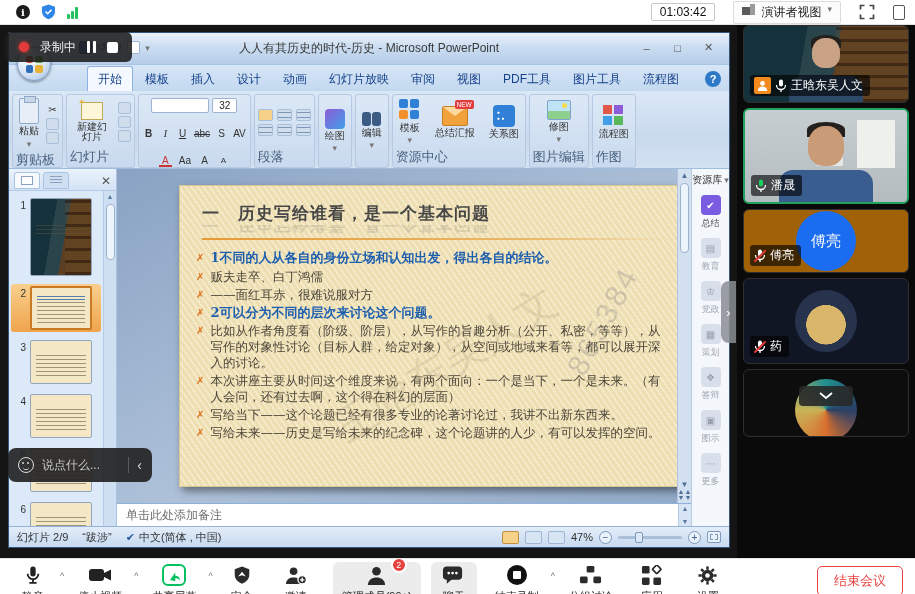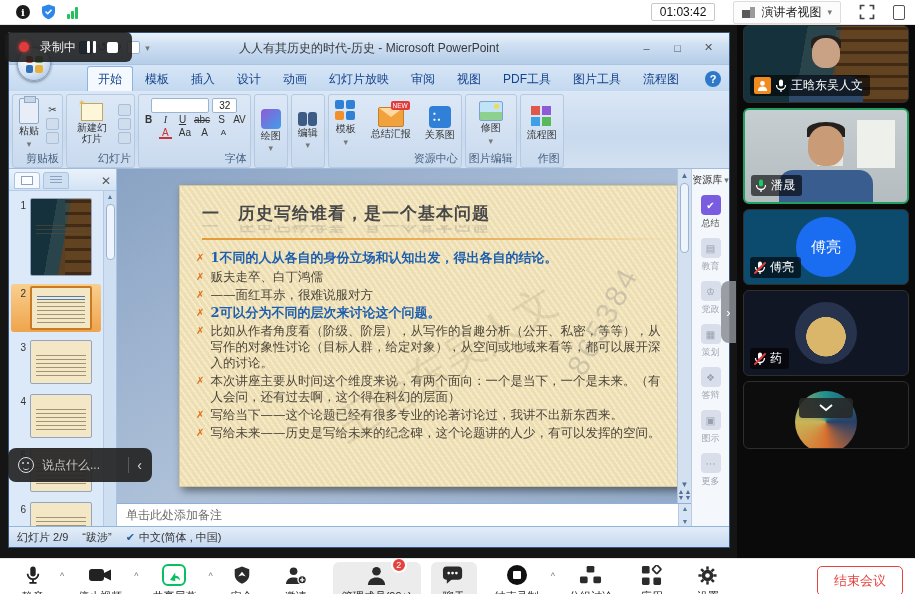--- a/index.html
+++ b/index.html
@@ -11,21 +11,21 @@
   #topbar { position:absolute; top:0; left:0; width:915px; height:25px; background:#fff;
             border-bottom:1px solid #e4e4e4; display:flex; align-items:center; z-index:60; }
   .tb-left { display:flex; align-items:center; gap:11px; margin-left:16px; }
   .info-ico { width:14px; height:14px; border-radius:50%; background:#1b1b1b; color:#fff;
               font:bold 10px "DejaVu Serif",serif; display:grid; place-items:center; }
   .sig { display:flex; align-items:flex-end; gap:1px; height:13px; }
   .sig span { width:3px; background:#21c15e; border-radius:1px; }
   .sig .s1{height:5px}.sig .s2{height:8px}.sig .s3{height:12px}
   .tb-right { margin-left:auto; display:flex; align-items:center; gap:18px; margin-right:10px; }
   .time-box { border:1px solid #c8c8c8; border-radius:2px; padding:1px 8px; font-size:12px; color:#111; }
-  .view-btn { display:flex; align-items:center; gap:6px; border:1px solid #dcdcdc; border-radius:2px;
+  .view-btn { display:flex; align-items:flex-start; gap:6px; border:1px solid #dcdcdc; border-radius:2px;
               padding:2px 8px; font-size:12px; color:#222; background:#fcfcfc; }
   .layout-ico { position:relative; width:13px; height:11px; }
   .layout-ico::before { content:""; position:absolute; left:0; bottom:0; width:8px; height:8px; background:#5a5a5a; }
   .layout-ico::after  { content:""; position:absolute; right:0; top:0; width:5px; height:11px; background:#9a9a9a; }
   .caret { font-size:9px; color:#777; }
   .panel-ico { width:12px; height:15px; border:1.6px solid #555; border-radius:2px; }
 
   
   #stage { position:absolute; top:25px; left:0; width:737px; height:533px; background:#151515; }
 
@@ -55,21 +55,21 @@
   .help-btn { margin-left:auto; margin-right:8px; margin-bottom:4px; width:16px; height:16px; border-radius:50%;
               background:#2e79c7; color:#fff; font:bold 11px "Liberation Sans",sans-serif;
               display:grid; place-items:center; }
 
   
   .ppt-ribbon { height:78px; background:linear-gradient(#dae7f6,#c9daee 60%,#d3e1f1);
                 border-bottom:1px solid #9fbcdd; display:flex; gap:3px; padding:3px 3px 0; flex:none; }
   .rgroup { background:linear-gradient(#dce8f6,#c9daee); border:1px solid #b5c9e2; border-radius:3px;
             display:flex; flex-direction:column; padding:2px 3px 1px; }
   .rbody { flex:1; display:flex; align-items:center; justify-content:center; gap:4px; }
-  .rlabel { font-size:11px; color:#47617f; text-align:right; padding-top:1px; }
+  .rlabel { font-size:13px; color:#47617f; text-align:left; padding-top:1px; }
   .bigbtn { display:flex; flex-direction:column; align-items:center; gap:2px; font-size:10px; color:#333;
             padding:1px 3px; }
   .bigbtn .cap { line-height:1.05; text-align:center; }
   .mini { width:13px; height:12px; background:#cfdded; border:1px solid #a8bfd9; border-radius:2px; }
   .clip-ico { width:20px; height:26px; background:#e8eef7; border:1px solid #8fa9c8; border-radius:2px; position:relative; }
   .clip-ico::before { content:""; position:absolute; left:4px; top:-3px; width:10px; height:5px; background:#c8d6e8; border:1px solid #8fa9c8; }
   .slide-ico { width:22px; height:18px; background:#fdf6d8; border:1px solid #c2a95a; position:relative; }
   .slide-ico::before { content:"✶"; position:absolute; left:-4px; top:-6px; color:#e8b23a; font-size:9px; }
   .vert { display:flex; flex-direction:column; gap:2px; align-items:center; }
   .fontbox { width:58px; height:15px; background:#fff; border:1px solid #9db4d0; border-radius:2px; }
@@ -213,21 +213,21 @@
   
   #sidebar { position:absolute; top:25px; left:737px; width:178px; height:533px; background:#0a0a0a;
              padding:0 6px; display:flex; flex-direction:column; gap:5px; overflow:hidden; }
   .tile { position:relative; border-radius:6px; overflow:hidden; background:#141414; border:1px solid #2e2e2e; flex:none; }
   .tile.active { border:2px solid #21a05f; }
   .t1 { height:78px; background:linear-gradient(100deg,#15323c 0 36%,#2a444c 36% 55%,#5a3f22 55%); }
   .t1::after { content:""; position:absolute; right:0; top:0; bottom:0; width:44%;
       background:repeating-linear-gradient(0deg, rgba(40,20,5,.5) 0 3px, rgba(120,80,35,.25) 3px 12px); }
   .t2 { height:96px; background:linear-gradient(#c7ced1,#b4bcc0); }
   .t2 .win { position:absolute; right:12px; top:10px; width:38px; height:48px; background:#eef0ec; box-shadow:-46px 4px 0 -6px #e4e7e2; }
-  .t3 { height:76px; background:#0c4a6e; }
+  .t3 { height:64px; background:#a16207; }
   .t4 { height:86px; background:#101624; }
   .t5 { height:88px; background:#0b0b0b; }
   .t6 { height:68px; background:#0d0d0d; }
   .figure { position:absolute; left:50%; transform:translateX(-50%); bottom:0; width:100%; height:100%; z-index:1; }
   .figure .head { position:absolute; left:50%; transform:translateX(-50%); top:12px; width:28px; height:30px;
                   background:#c9a184; border-radius:46% 46% 42% 42%; }
   .figure .hair { position:absolute; left:50%; transform:translateX(-50%); top:9px; width:30px; height:13px;
                   background:#23201d; border-radius:50% 50% 0 0; }
   .figure .body { position:absolute; left:50%; transform:translateX(-50%); bottom:-4px; width:74px; height:30px;
                   background:#2e4a6b; border-radius:14px 14px 0 0; }
@@ -372,21 +372,21 @@
             <div class="vert">
               <span class="mini"></span>
               <span class="mini"></span>
               <span class="mini"></span>
             </div>
           </div>
           <div class="rlabel">幻灯片</div>
         </div>
 
         <div class="rgroup">
-          <div class="rbody" style="flex-direction:column;gap:0;justify-content:flex-start;padding-top:1px">
+          <div class="rbody" style="flex-direction:column;gap:14px;justify-content:flex-start;padding-top:1px">
             <div style="display:flex;gap:3px">
               <span class="fontbox"></span>
               <span class="sizebox">32</span>
             </div>
             <div style="display:flex;gap:4px">
               <span class="fbtn fb-b">B</span>
               <span class="fbtn fb-i">I</span>
               <span class="fbtn fb-u">U</span>
               <span class="fbtn fb-s">abc</span>
               <span class="fbtn">S</span>
@@ -395,20 +395,35 @@
             <div style="display:flex;gap:6px">
               <span class="fbtn" style="color:#c33;border-bottom:2px solid #c33">A</span>
               <span class="fbtn">Aa</span>
               <span class="fbtn">A</span>
               <span class="fbtn" style="font-size:8px">A</span>
             </div>
           </div>
           <div class="rlabel">字体</div>
         </div>
 
+        <div class="rgroup">
+          <div class="rbody" style="flex-direction:column;gap:3px">
+            <div style="display:flex;gap:4px">
+              <span class="para-ico" style="background:#f6d289"></span>
+              <span class="para-ico"></span>
+              <span class="para-ico"></span>
+            </div>
+            <div style="display:flex;gap:4px">
+              <span class="para-ico"></span>
+              <span class="para-ico"></span>
+              <span class="para-ico"></span>
+            </div>
+          </div>
+          <div class="rlabel">段落</div>
+        </div>
 
         <div class="rgroup">
           <div class="rbody">
             <div class="bigbtn">
               <span class="draw-ico"></span>
               <span class="cap">绘图</span>
               <span class="caret">▾</span>
             </div>
           </div>
           <div class="rlabel"></div>
@@ -627,20 +642,32 @@
         </div>
       </div>
 
       <div class="ppt-status">
         <span>幻灯片 2/9</span>
         <span>“跋涉”</span>
         <span style="display:flex;align-items:center;gap:4px">
           <span class="spell">✔</span>
           <span>中文(简体 , 中国)</span>
         </span>
+        <span class="st-right">
+          <span class="view-ico active"></span>
+          <span class="view-ico"></span>
+          <span class="view-ico"></span>
+          <span>47%</span>
+          <span class="zoom-circle">−</span>
+          <span class="zoom-track">
+              <span class="zoom-thumb"></span>
+            </span>
+          <span class="zoom-circle">+</span>
+          <span class="fit-ico"></span>
+        </span>
       </div>
     </div>
 
     <div id="chat-overlay">
       <span class="smiley"></span>
       <span class="ph">说点什么...</span>
       <span class="div"></span>
       <span class="back">‹</span>
     </div>
 

